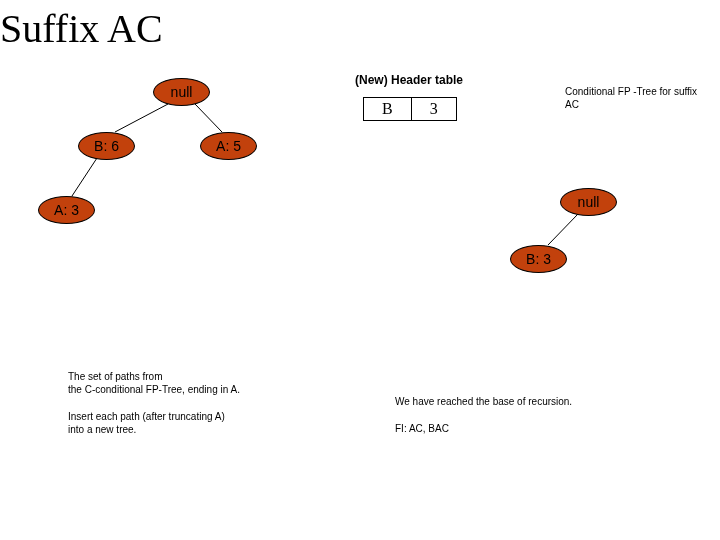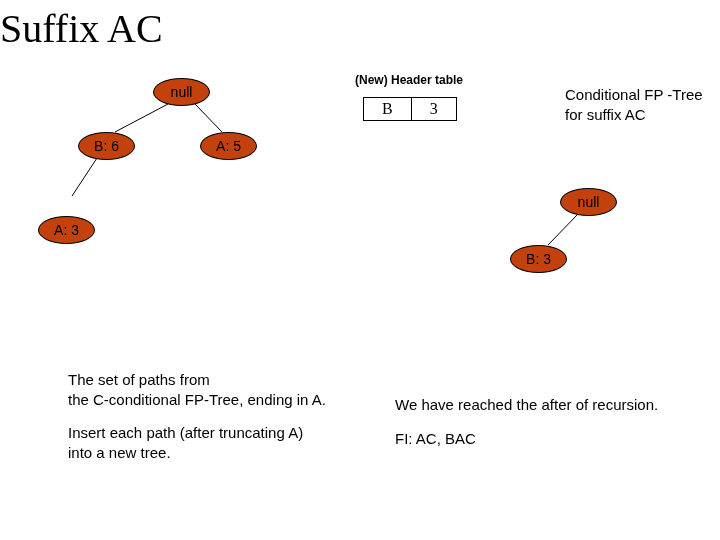--- a/index.html
+++ b/index.html
@@ -39,39 +39,39 @@
     border-collapse: collapse;
   }
   .header-table td {
     border: 1px solid black;
     padding: 2px 18px;
     font-family: 'Times New Roman', serif;
     font-size: 16px;
   }
   .caption {
     position: absolute;
-    font-size: 15px;
+    font-size: 10px;
     line-height: 1.3;
   }
   svg.edges {
     position: absolute;
     top: 0;
     left: 0;
     pointer-events: none;
   }
 </style>
 </head>
 <body>
 
 <div class="title">Suffix AC</div>
 
 <div class="node" style="left:153px; top:78px;">null</div>
 <div class="node" style="left:78px; top:132px;text-align:right;">B: 6</div>
 <div class="node" style="left:200px; top:132px;">A: 5</div>
-<div class="node" style="left:38px; top:196px;margin-top:20px;">A: 3</div>
+<div class="node" style="left:38px; top:196px;">A: 3</div>
 
 <div class="header-label" style="left:355px; top:73px;">(New) Header table</div>
 <table class="header-table" style="left:363px; top:97px;">
   <tbody>
       <tr>
     <td>B</td>
     <td>3</td>
   </tr>
 </tbody>
   </table>
@@ -85,21 +85,21 @@
 
 <div class="caption" style="left:22px; top:370px; width:350px;margin-left:46px;">
   <div>The set of paths from</div>
   <div>the C-conditional FP-Tree, ending in A.</div>
   <div style="height:14px;"></div>
   <div>Insert each path (after truncating A)</div>
   <div>into a new tree.</div>
 </div>
 
 <div class="caption" style="left:395px; top:395px; width:280px;">
-  <div>We have reached the after of recursion.</div>
+  <div>We have reached the base of recursion.</div>
   <div style="height:14px;"></div>
   <div>FI: AC, BAC</div>
 </div>
 
 <svg class="edges" width="720" height="540">
 
   <line x1="168" y1="104" x2="115" y2="132" stroke="black" stroke-width="1"></line>
 
   <line x1="195" y1="104" x2="222" y2="132" stroke="black" stroke-width="1"></line>
 

